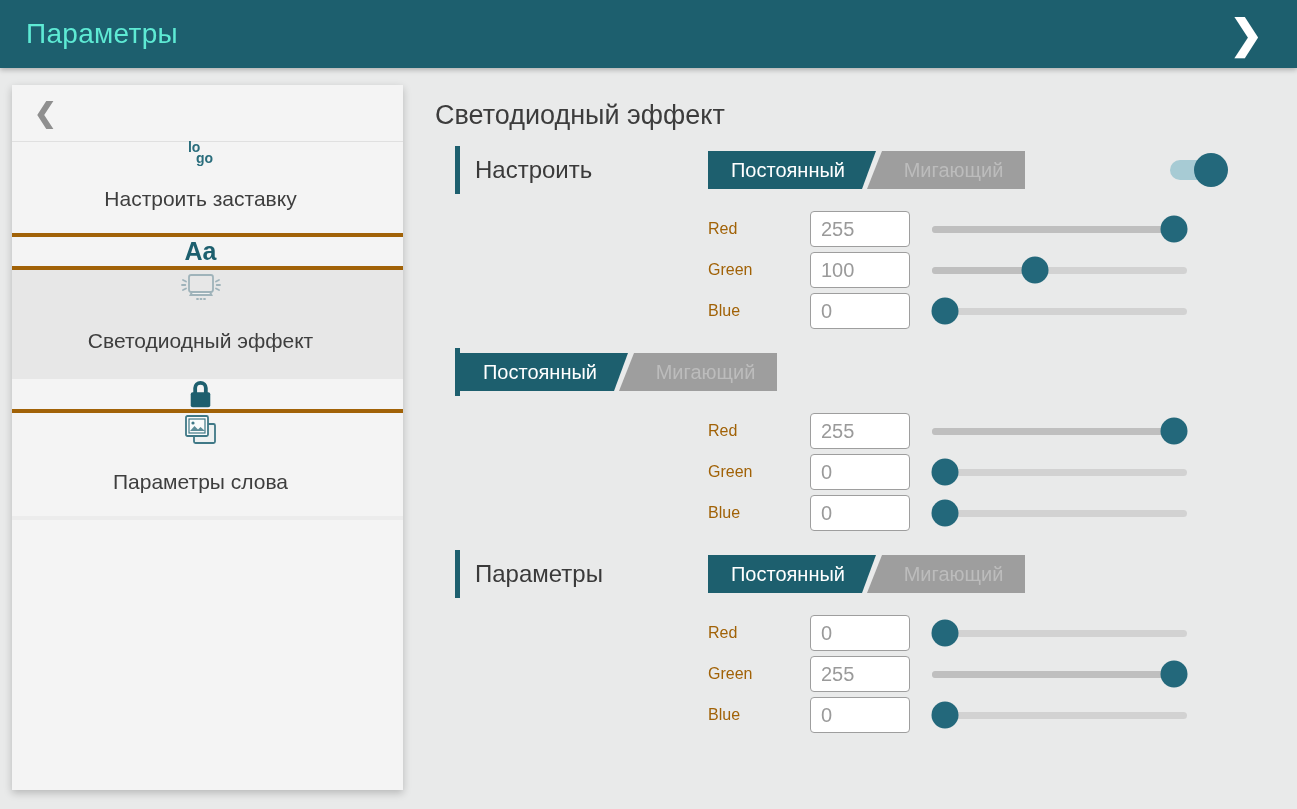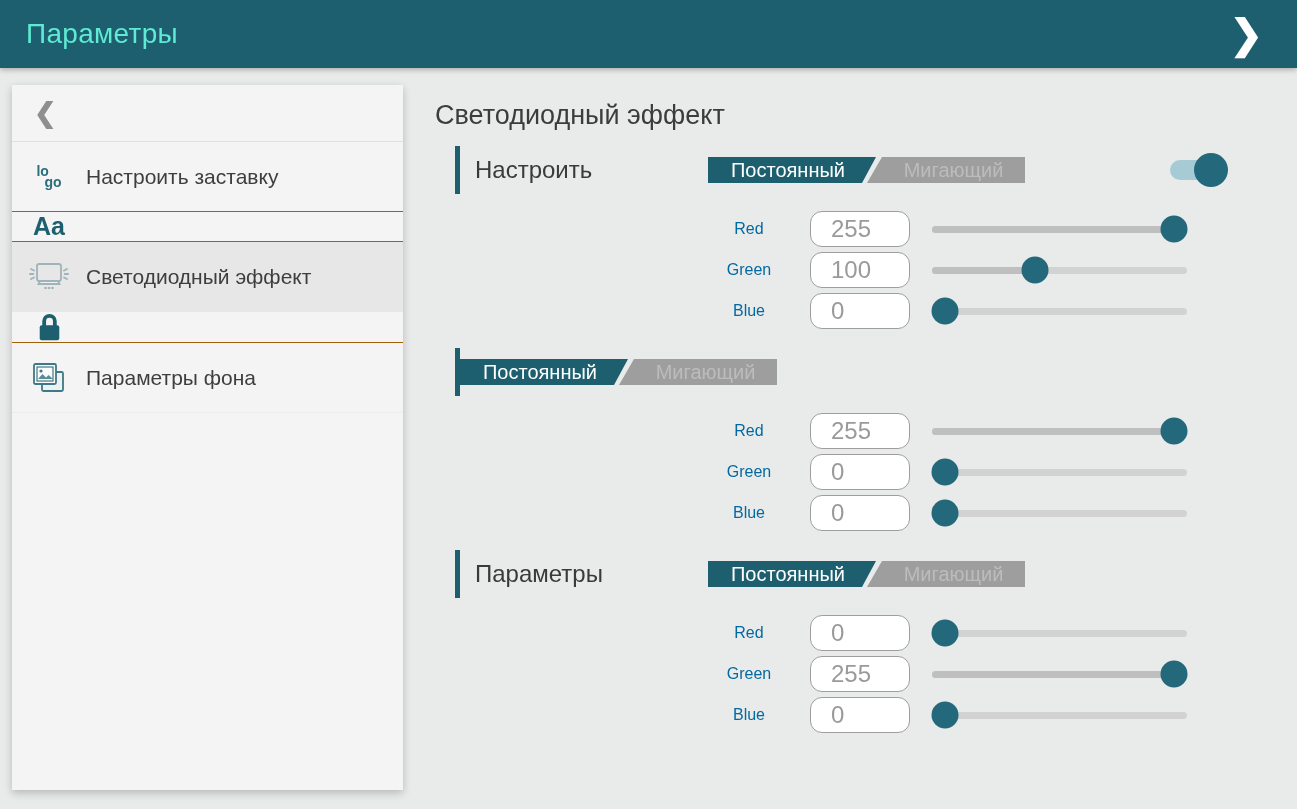--- a/index.html
+++ b/index.html
@@ -12,59 +12,59 @@
   .header-title { color:#5eead4; font-size:28px; font-weight:400; letter-spacing:.3px; }
   .header-expand { margin-left:auto; color:#ffffff; font-size:40px; font-weight:bold; cursor:pointer;
                    line-height:1; padding:4px 8px; }
 
   
   .sidebar { position:absolute; left:12px; top:85px; width:391px; height:705px; background:#f4f4f4;
              box-shadow:0 3px 8px rgba(0,0,0,.22); }
   .sidebar-top { height:57px; display:flex; align-items:center; padding-left:22px;
                  border-bottom:1px solid #e0e0e0; }
   .collapse-btn { color:#8f8f8f; font-size:27px; font-weight:bold; cursor:pointer; }
-  .side-item { display:flex; align-items:center; padding:0 14px 0 0; border-bottom:1px solid #a16207;
-               cursor:pointer; background:#f4f4f4; }
+  .side-item { display:flex; align-items:center; padding:0 14px 0 0; border-bottom:4px solid #a16207;
+               cursor:pointer; background:#f4f4f4;flex-direction:column; }
   .side-item.selected { background:#e7e7e7; border-bottom-color:#e7e7e7; }
   .side-icon { width:74px; min-width:74px; display:flex; align-items:center; justify-content:center; }
   .side-label { font-size:21px; color:#3e3e3e; line-height:27px; padding:21px 0; }
   .logo-ic { color:#2a6d7c; font-weight:bold; font-size:14px; line-height:11px; text-align:left; }
   .logo-ic .go { margin-left:8px; display:block; }
   .aa-ic { color:#1d5f6e; font-weight:bold; font-size:25px; }
 
   
   .main { position:absolute; left:435px; top:68px; right:0; bottom:0; padding-top:32px; }
   .main-title { font-size:27px; font-weight:400; color:#3c3c3c; margin-bottom:14px; }
 
   .section { margin-bottom:18px; }
   .section-head { display:flex; align-items:center; height:50px; margin-bottom:16px; padding-right:72px; }
   .section-bar { width:5px; height:48px; background:#1d5f6e; margin-left:20px; }
   .section-name { font-size:24px; color:#3a3a3a; margin-left:15px; width:233px; }
 
-  .seg { position:relative; width:317px; height:26px; background:#9e9e9e; flex:none; }
+  .seg { position:relative; width:317px; height:38px; background:#9e9e9e; flex:none; }
   .seg-gap { position:absolute; left:0; top:0; bottom:0; width:174px; background:#e9eaea;
              clip-path:polygon(0 0,100% 0,calc(100% - 15px) 100%,0 100%); }
   .seg-on { position:absolute; left:0; top:0; bottom:0; width:168px; background:#1d5f6e;
             clip-path:polygon(0 0,100% 0,calc(100% - 14px) 100%,0 100%);
             display:flex; align-items:center; justify-content:center;
             color:#ffffff; font-size:20px; cursor:pointer; padding-right:8px; }
   .seg-off { position:absolute; right:0; top:0; bottom:0; width:143px;
              display:flex; align-items:center; justify-content:center;
              color:#bcbcbc; font-size:20px; cursor:pointer; }
 
   .toggle { margin-left:auto; position:relative; width:55px; height:36px; cursor:pointer; flex:none; }
   .toggle-track { position:absolute; left:0; top:8px; width:47px; height:20px; border-radius:10px;
                   background:#a7cbd4; }
   .toggle-knob { position:absolute; right:-3px; top:1px; width:34px; height:34px; border-radius:50%;
                  background:#23687b; }
 
   .ch-row { display:flex; align-items:center; height:36px; margin:0 0 5px 273px; }
-  .ch-label { width:82px; text-align:center; font-size:16px; color:#0369a1; }
-  .ch-input { margin-left:20px; width:100px; height:36px; border:1px solid #9e9e9e; border-radius:12px;
-              background:#ffffff; color:#9a9a9a; font-size:24px; padding:0 20px;
+  .ch-label { width:82px; text-align:left; font-size:16px; color:#a16207; }
+  .ch-input { margin-left:20px; width:100px; height:36px; border:1px solid #9e9e9e; border-radius:4px;
+              background:#ffffff; color:#9a9a9a; font-size:20px; padding:0 10px;
               font-family:"Liberation Sans", sans-serif; }
   .slider { position:relative; margin-left:22px; width:255px; height:36px; cursor:pointer; }
   .slider-track { position:absolute; left:0; right:0; top:15px; height:7px; border-radius:3.5px;
                   background:#d2d2d2; overflow:hidden; }
   .slider-fill { position:absolute; left:0; top:0; bottom:0; background:#bfbfbf; }
   .slider-inner { position:absolute; left:13px; right:13px; top:0; bottom:0; }
   .slider-thumb { position:absolute; top:50%; width:27px; height:27px; border-radius:50%;
                   background:#23687b; transform:translate(-50%,-50%); cursor:grab; }
 </style>
 </head>
@@ -126,21 +126,21 @@
         <svg width="36" height="34" viewBox="0 0 36 34" fill="none" stroke="#3f7removed786" stroke-width="1.8">
           <g stroke="#3f7886">
             <rect x="11" y="11" width="21" height="19" rx="1.5" fill="#eef1f1"></rect>
             <rect x="3" y="3" width="22" height="20" rx="1.5" fill="#fafbfb"></rect>
             <rect x="6" y="6" width="16" height="14" stroke-width="1.2"></rect>
             <circle cx="10" cy="10" r="1.6" fill="#3f7886" stroke="none"></circle>
             <path d="M7 18 l4.5-5 3.5 3.5 2.5-2.5 4.5 4 z" fill="#3f7886" stroke="none" opacity="0.85"></path>
           </g>
         </svg>
       </div>
-      <div class="side-label">Параметры фона</div>
+      <div class="side-label">Параметры слова</div>
     </div>
   </div>
 
   <div class="main">
     <div class="main-title">Светодиодный эффект</div>
 
     <div class="section">
       <div class="section-head">
         <div class="section-bar"></div>
         <div class="section-name">Настроить</div>

